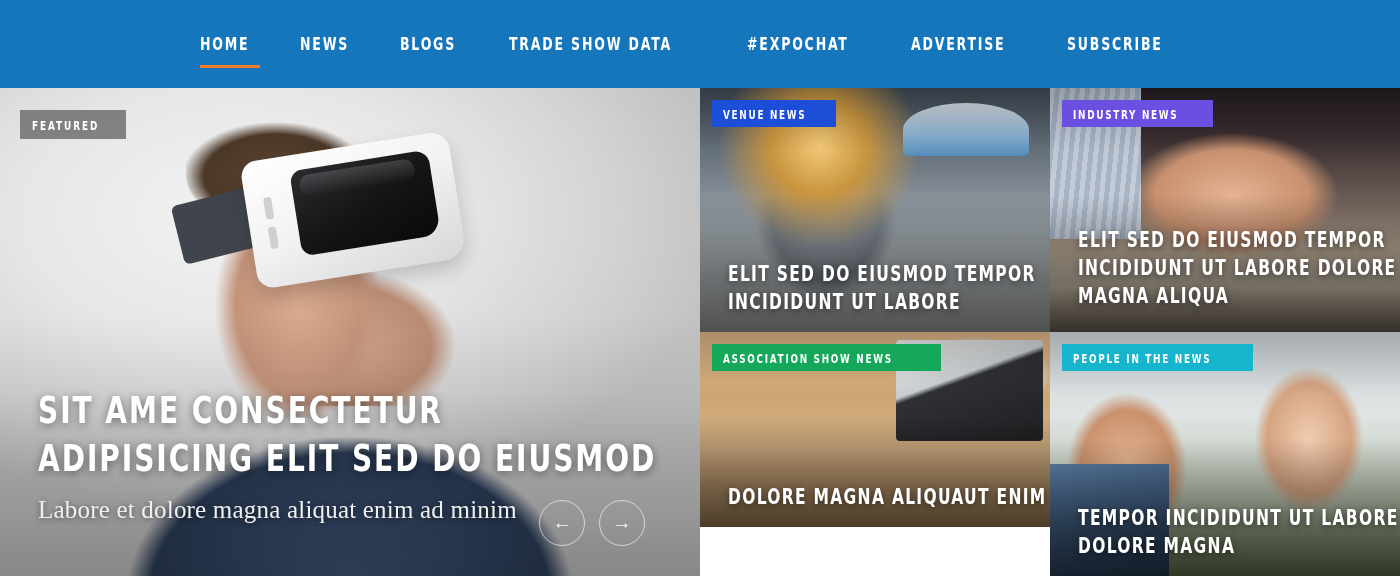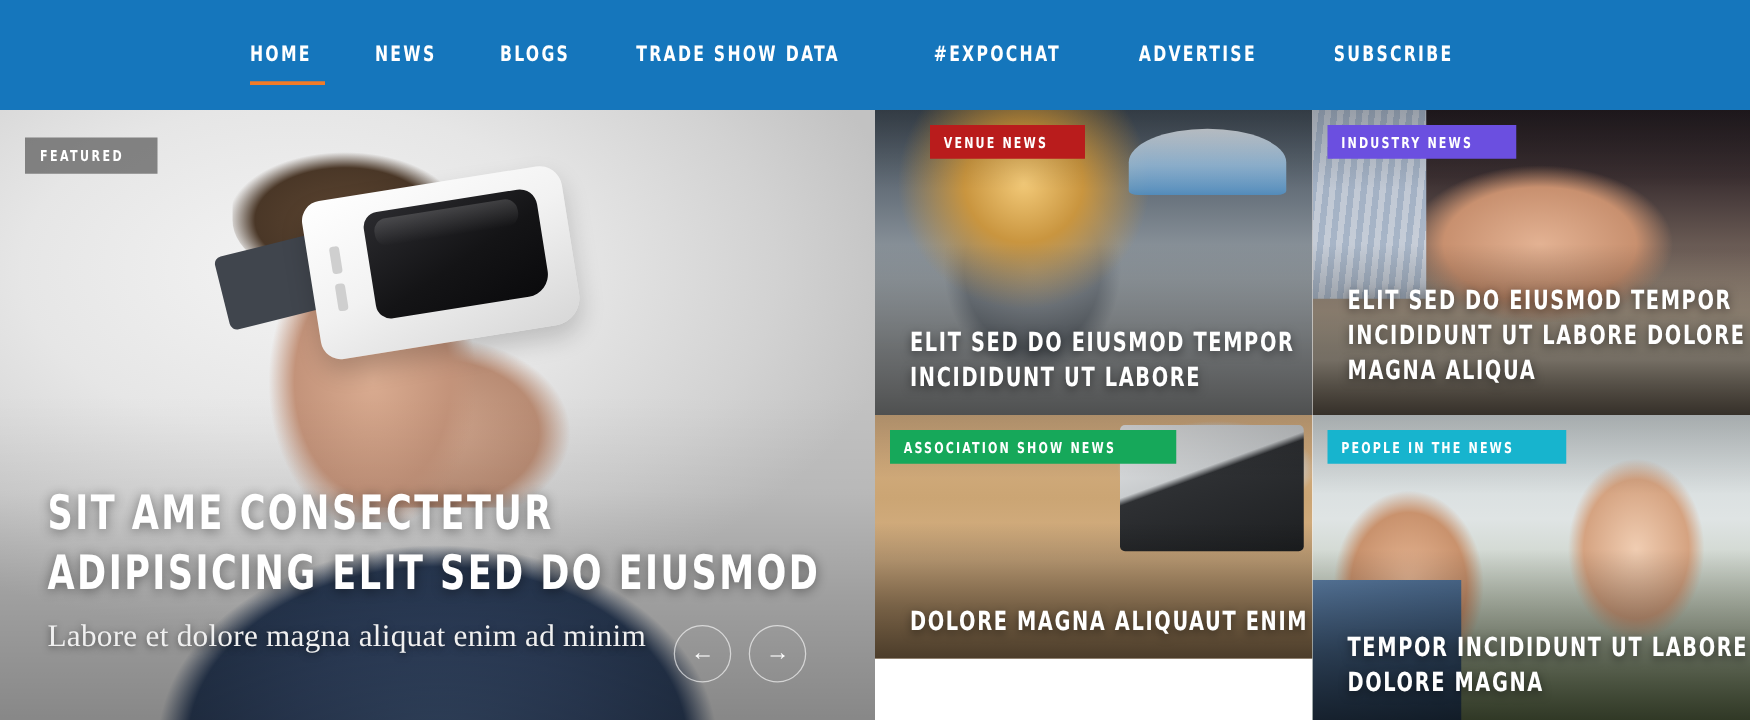--- a/index.html
+++ b/index.html
@@ -345,21 +345,21 @@
     <div class="hero-arrows">
       <button class="arrow-btn">←</button>
       <button class="arrow-btn">→</button>
     </div>
 
   </section>
 
   <article class="card" id="card-venue">
     <div class="card-img img-venue"></div>
     <div class="card-shade"></div>
-    <div class="card-badge" style="background:#b91c1c;margin-left:32px;">
+    <div class="card-badge" style="background:#1d4ed8;">
       <span class="cond">VENUE NEWS</span>
     </div>
     <h2 class="card-title" style="font-weight:400;">
       <span class="cond card-title-line">ELIT SED DO EIUSMOD TEMPOR</span>
       <span class="cond card-title-line">INCIDIDUNT UT LABORE</span>
     </h2>
   </article>
 
   <article class="card" id="card-industry">
     <div class="card-img img-industry"></div>

